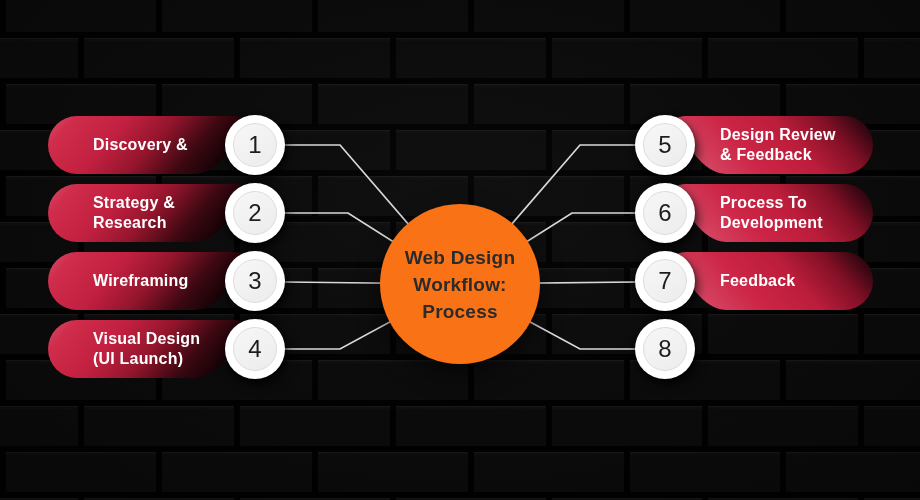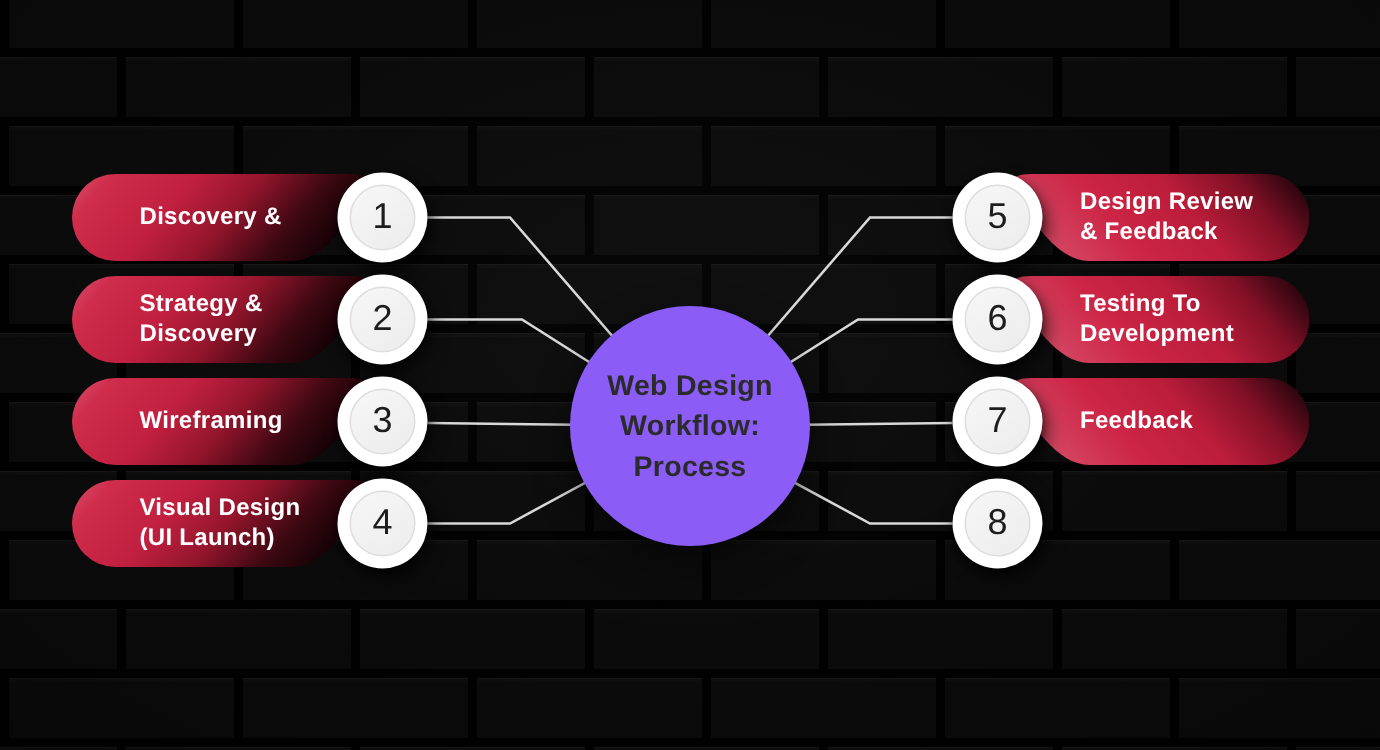--- a/index.html
+++ b/index.html
@@ -49,21 +49,21 @@
   .badge .inner{
     position:absolute;inset:8px;border-radius:50%;
     background:linear-gradient(145deg,#f7f7f7,#ececec);
     border:1px solid #ddd;
     display:flex;align-items:center;justify-content:center;
     font-size:24px;color:#1d1d1d;font-weight:normal;
   }
   
   .center-node{
     position:absolute;left:380px;top:204px;width:160px;height:160px;
-    border-radius:50%;background:#8b5cf6;
+    border-radius:50%;background:#f97316;
     box-shadow:0 10px 24px rgba(0,0,0,0.55);
     display:flex;flex-direction:column;align-items:center;justify-content:center;
     text-align:center;
   }
   .center-node .tline{
     font-size:19px;line-height:27px;font-weight:bold;color:#2b2b2b;
     letter-spacing:0.2px;white-space:nowrap;
   }
   .defs-holder{position:absolute;width:0;height:0;overflow:hidden;}
 </style>
@@ -113,21 +113,21 @@
     <div class="label">
       <div>Discovery &amp;</div>
     </div>
   </div>
   <div class="pill left" style="left:48px;top:184px;">
     <svg viewBox="0 0 200 58" preserveAspectRatio="none">
       <path d="M29 0 H185 C194 0 200 2 198 8 C190 24 170 58 147 58 H29 A29 29 0 0 1 29 0 Z" fill="url(#gl)"></path>
     </svg>
     <div class="label">
       <div>Strategy &amp;</div>
-        <div>Discovery</div>
+        <div>Research</div>
     </div>
   </div>
   <div class="pill left" style="left:48px;top:252px;">
     <svg viewBox="0 0 200 58" preserveAspectRatio="none">
       <path d="M29 0 H185 C194 0 200 2 198 8 C190 24 170 58 147 58 H29 A29 29 0 0 1 29 0 Z" fill="url(#gl)"></path>
     </svg>
     <div class="label">
       <div>Wireframing</div>
     </div>
   </div>
@@ -148,21 +148,21 @@
     <div class="label">
       <div>Design Review</div>
         <div>&amp; Feedback</div>
     </div>
   </div>
   <div class="pill right" style="left:673px;top:184px;">
     <svg viewBox="0 0 200 58" preserveAspectRatio="none">
       <path d="M171 0 H15 C6 0 0 2 2 8 C10 24 30 58 53 58 H171 A29 29 0 0 0 171 0 Z" fill="url(#gr)"></path>
     </svg>
     <div class="label">
-      <div>Testing To</div>
+      <div>Process To</div>
         <div>Development</div>
     </div>
   </div>
   <div class="pill right" style="left:673px;top:252px;">
     <svg viewBox="0 0 200 58" preserveAspectRatio="none">
       <path d="M171 0 H15 C6 0 0 2 2 8 C10 24 30 58 53 58 H171 A29 29 0 0 0 171 0 Z" fill="url(#gr)"></path>
     </svg>
     <div class="label">
         <div>Feedback</div>
     </div>

